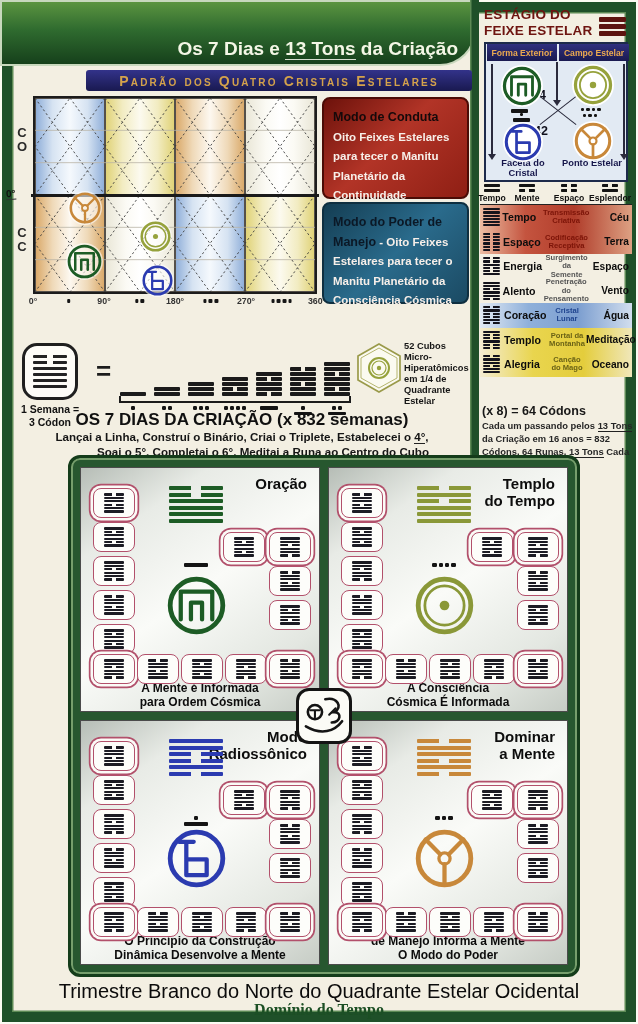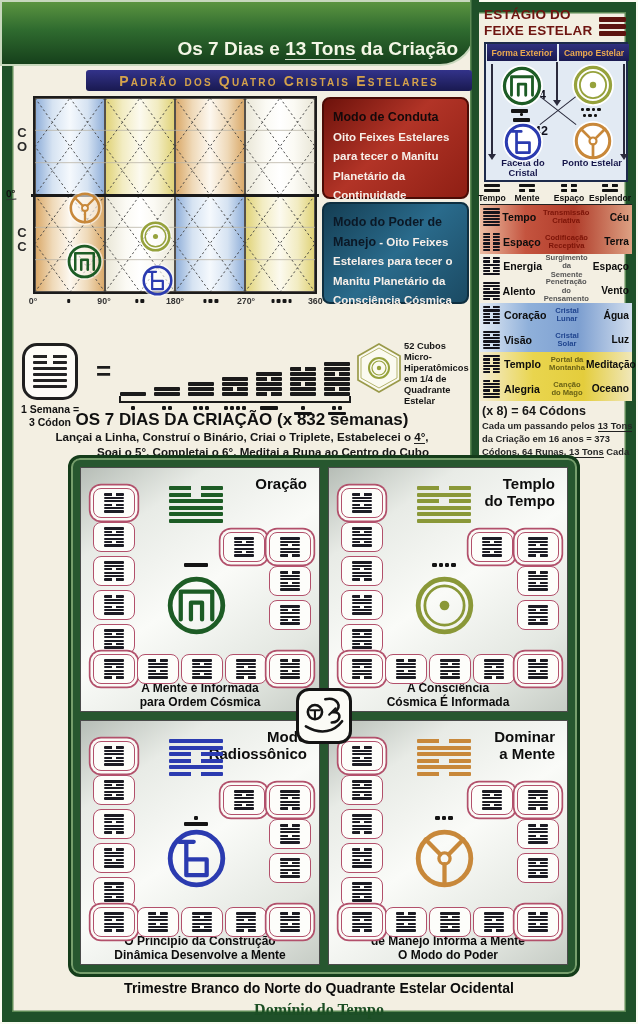--- a/index.html
+++ b/index.html
@@ -137,21 +137,21 @@
   .p-glyph svg{width:100%;height:100%;display:block;}
   .card{position:absolute;width:42px;height:30px;border:1.6px solid #b2506b;border-radius:8px;background:#fdfdfa;
     display:flex;align-items:center;justify-content:center;}
   .card.corner{box-shadow:0 0 0 2.5px #fbfbf7,0 0 0 4.2px #b2506b;}
   .p-cap{position:absolute;left:0;bottom:1px;width:100%;text-align:center;font-size:12px;font-weight:800;color:#0c0c0c;line-height:1.22;}
   .cube{left:296px;top:688px;width:56px;height:56px;background:#fbfbf6;border:3px solid #141414;border-radius:13px;z-index:5;
     display:flex;align-items:center;justify-content:center;}
   .cube svg{width:44px;height:44px;}
 
   
-  .footer1{left:10px;top:980px;width:618px;text-align:center;font-size:14px;font-weight:700;color:#0b0b0b;}
+  .footer1{left:10px;top:980px;width:618px;text-align:center;font-size:20px;font-weight:400;color:#0b0b0b;}
   .footer2{left:10px;top:1001px;width:618px;text-align:center;font-size:16px;font-weight:700;color:#1c4f24;font-family:"Liberation Serif",serif;}
 </style>
 </head>
 <body>
 
 <div class="page">
 
   <div class="abs title-band">
     <div class="abs title-sub"><span>Os 7 Dias e </span><span class="u-w">13 Tons</span><span> da Criação</span></div>
   </div>
@@ -606,35 +606,20 @@
             <div class="hex-line broken" style="height: 2.2px;"></div>
             <div class="hex-line broken" style="height: 2.2px;"></div>
             <div class="hex-line" style="height: 2.2px;"></div>
             <div class="hex-line broken" style="height: 2.2px;"></div>
           </div>
         </div>
         <div class="ct-name">Coração</div>
         <div class="ct-desc" style="color: rgb(32, 69, 143);">Cristal Lunar</div>
         <div class="ct-elem">Água</div>
       </div>
-      <div class="ct-row row-blue">
-        <div class="ct-hex">
-          <div class="hexagram" style="gap: 1px; width: 17px; color: rgb(20, 20, 28);">
-            <div class="hex-line" style="height: 2.2px;"></div>
-            <div class="hex-line broken" style="height: 2.2px;"></div>
-            <div class="hex-line" style="height: 2.2px;"></div>
-            <div class="hex-line" style="height: 2.2px;"></div>
-            <div class="hex-line broken" style="height: 2.2px;"></div>
-            <div class="hex-line" style="height: 2.2px;"></div>
-          </div>
-        </div>
-        <div class="ct-name">Visão</div>
-        <div class="ct-desc" style="color: rgb(32, 69, 143);">Cristal Solar</div>
-        <div class="ct-elem">Luz</div>
-      </div>
       <div class="ct-row row-yellow">
         <div class="ct-hex">
           <div class="hexagram" style="gap: 1px; width: 17px; color: rgb(20, 20, 28);">
             <div class="hex-line" style="height: 2.2px;"></div>
             <div class="hex-line broken" style="height: 2.2px;"></div>
             <div class="hex-line broken" style="height: 2.2px;"></div>
             <div class="hex-line" style="height: 2.2px;"></div>
             <div class="hex-line broken" style="height: 2.2px;"></div>
             <div class="hex-line broken" style="height: 2.2px;"></div>
           </div>
@@ -654,21 +639,21 @@
             <div class="hex-line" style="height: 2.2px;"></div>
           </div>
         </div>
         <div class="ct-name">Alegria</div>
         <div class="ct-desc" style="color: rgb(107, 99, 22);">Canção do Mago</div>
         <div class="ct-elem">Oceano</div>
       </div>
     </div>
   <div class="abs ct-foot0">(x 8) = 64 Códons</div>
   <div class="abs ct-footline" style="top:420px;"><span>Cada um passando pelos </span><span class="u-b">13 Tons</span></div>
-  <div class="abs ct-footline" style="top:433px;">da Criação em 16 anos = 373</div>
+  <div class="abs ct-footline" style="top:433px;">da Criação em 16 anos = 832</div>
   <div class="abs ct-footline" style="top:446px;"><span>Códons, 64 Runas, </span><span class="u-b">13 Tons</span><span> Cada</span></div>
 
   <div class="abs quad-frame" id="quad-frame">
     <div class="quad-panel" id="quad-0">
       <div class="p-title">
           <div>Oração</div>
           <div></div>
         </div>
       <div class="p-cap">
           <div>A Mente é Informada</div>

